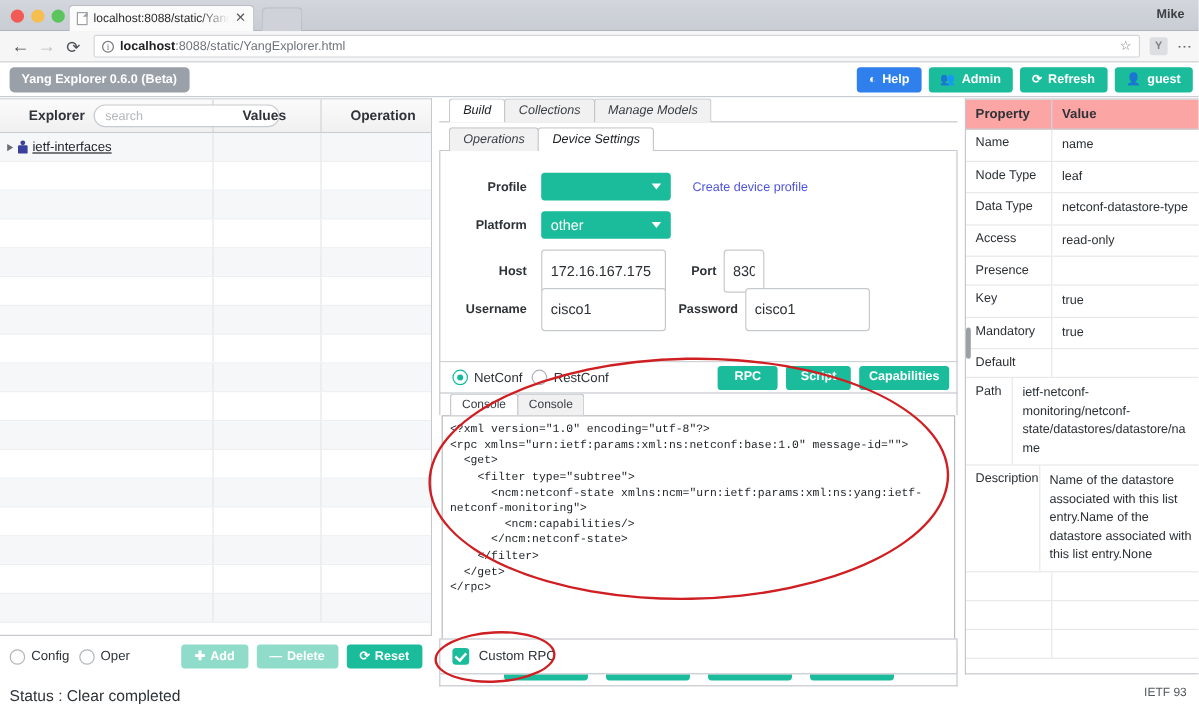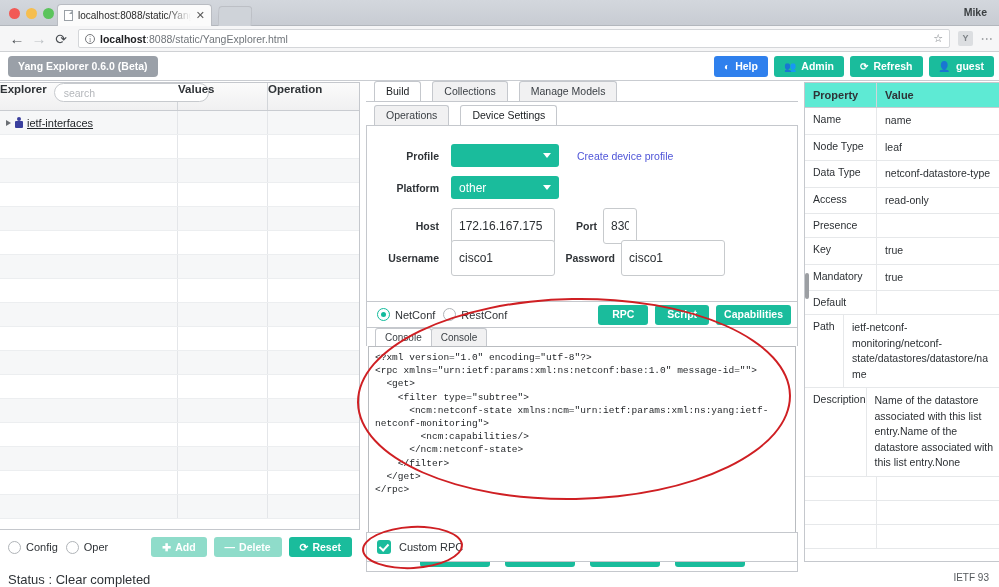--- a/index.html
+++ b/index.html
@@ -131,22 +131,22 @@
     position:absolute; left:0; top:0; width:360px; height:448px;
     background:#fff; border:1px solid #c5c8cd; border-left:none;
   }
   .exp-head{
     height:28px; display:flex; align-items:center;
     background:linear-gradient(#fbfbfb,#f0f0f1);
     border-bottom:1px solid #c9ccd1;
   }
   .exp-head-cell{
     font-size:11.5px; color:#2f3337; font-weight:bold;
-    display:flex; align-items:flex-start; height:100%;
-    border-right:1px solid #d2d5d9; padding-left:0;
+    display:flex; align-items:center; height:100%;
+    border-right:1px solid #d2d5d9; padding-left:24px;
   }
   .exp-head-cell.c1{ width:178px; gap:7px; }
   .exp-head-cell.c2{ width:90px; }
   .exp-head-cell.c3{ width:90px; border-right:none; }
   .exp-search{
     flex:1 1 auto; height:19px; margin-right:6px;
     border:1px solid #c7cace; border-radius:10px;
     background:#fff; font-size:10.5px; color:#5b5f63;
     padding:0 9px; outline:none;
     font-family:"Liberation Sans", sans-serif;
@@ -204,22 +204,22 @@
     display:flex; align-items:center; gap:4px; line-height:1;
     background:#1abc9c; white-space:nowrap;
   }
   .sm-btn.faded{ background:#8fdcca; }
 
   
   .center{
     position:absolute; left:366px; top:0; width:432px; height:480px;
   }
   .tabrow{
-    height:20px; display:flex; align-items:flex-end; gap:12px;
-    border-bottom:1px solid #c5c8cd; padding-left:8px;
+    height:20px; display:flex; align-items:center; gap:0;
+    border-bottom:1px solid #c5c8cd; padding-left:8px;font-style:italic;
   }
   .tab-item{
     height:20px; padding:0 11px; font-size:10.5px; color:#3a3f44;
     background:#f1f1f2; border:1px solid #c5c8cd; border-bottom:none;
     border-radius:3px 3px 0 0; line-height:19px; margin-right:-1px;
     white-space:nowrap;
   }
   .tab-item.active{ background:#ffffff; color:#202326; }
   .tabrow.sub{ margin-top:4px; }
   .panel-body{
@@ -307,21 +307,21 @@
   .chk-label{ font-size:11px; color:#2f3337; margin-left:8px; }
 
   
   .props{
     position:absolute; left:804px; top:0; width:195px; height:480px;
     border:1px solid #c5c8cd; border-right:none; background:#fff;
     overflow:hidden;
   }
   .p-head{
     height:25px; display:flex; align-items:center;
-    background:#5eead4; border-bottom:1px solid #c9ccd1;
+    background:#fca5a5; border-bottom:1px solid #c9ccd1;
   }
   .p-head div{
     font-size:11px; color:#2f3337; font-weight:bold; padding-left:8px;
     height:100%; line-height:25px;
   }
   .p-head .k{ width:72px; border-right:1px solid #d2d5d9; }
   .p-head .v{ flex:1 1 auto; }
   .p-row{ display:flex; border-bottom:1px solid #e6e8ea; min-height:24px; }
   .p-row .k{
     width:72px; border-right:1px solid #e6e8ea; padding:5px 0 5px 8px;

